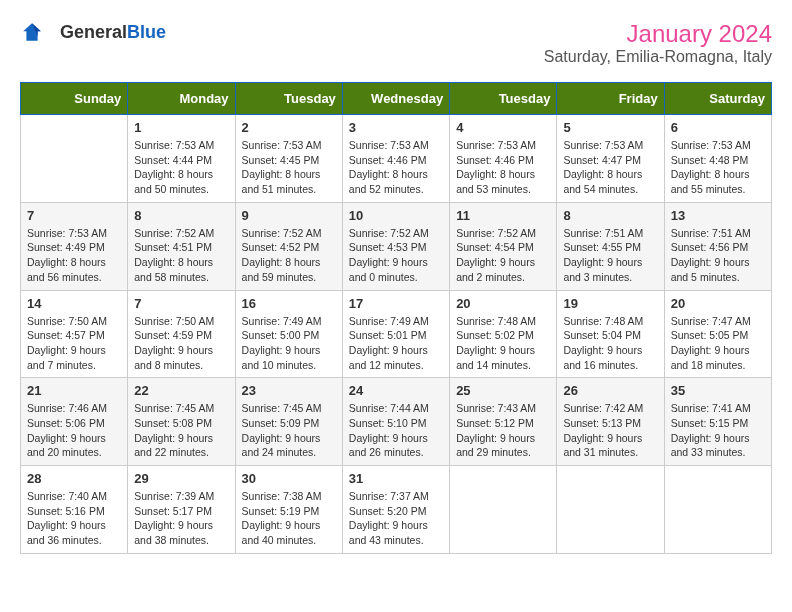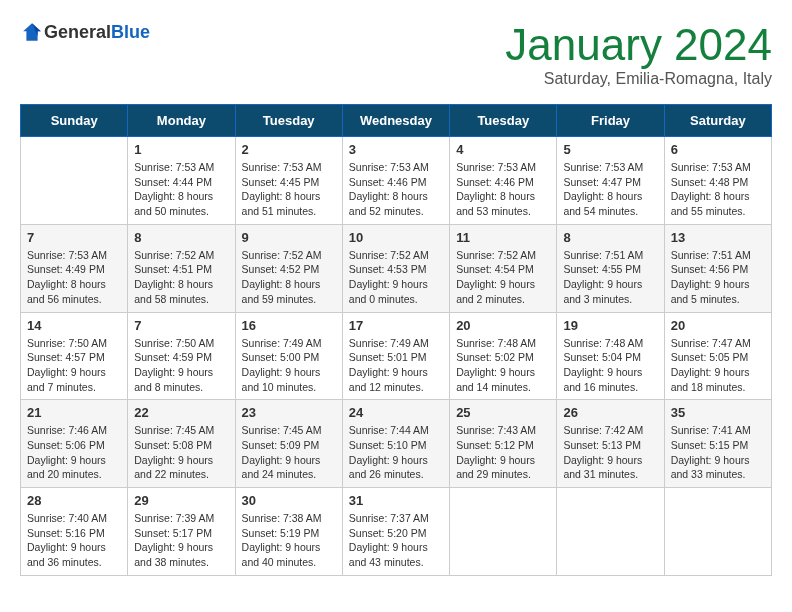--- a/index.html
+++ b/index.html
@@ -12,60 +12,60 @@
     }
     .header {
       display: flex;
       justify-content: space-between;
       align-items: flex-start;
       margin-bottom: 16px;
     }
     .logo {
       display: flex;
       align-items: center;
-      gap: 0;
+      gap: 16px;
     }
     .logo-text-general {
       font-size: 18px;
       font-weight: bold;
       color: #333;
     }
     .logo-text-blue {
       font-size: 18px;
       font-weight: bold;
       color: #1565c0;
     }
     .logo-icon {
       width: 24px;
       height: 24px;
     }
     .title-block {
       text-align: right;
     }
     .month-title {
-      font-size: 44px;
+      font-size: 24px;
       font-weight: normal;
-      color: #15803d;
+      color: #ec4899;
     }
     .location-title {
       font-size: 16px;
       color: #555;
     }
     table {
       width: 100%;
       border-collapse: collapse;
       table-layout: fixed;
     }
     thead tr th {
-      background-color: #0c4a6e;
+      background-color: #4d7c0f;
       color: #fff;
       font-size: 13px;
       font-weight: bold;
       padding: 8px 6px;
-      text-align: center;
+      text-align: right;
       border: 1px solid #1565c0;
     }
     tbody tr td {
       border: 1px solid #ccc;
       vertical-align: top;
       padding: 5px 6px;
       font-size: 11px;
       color: #333;
       height: 85px;
     }

